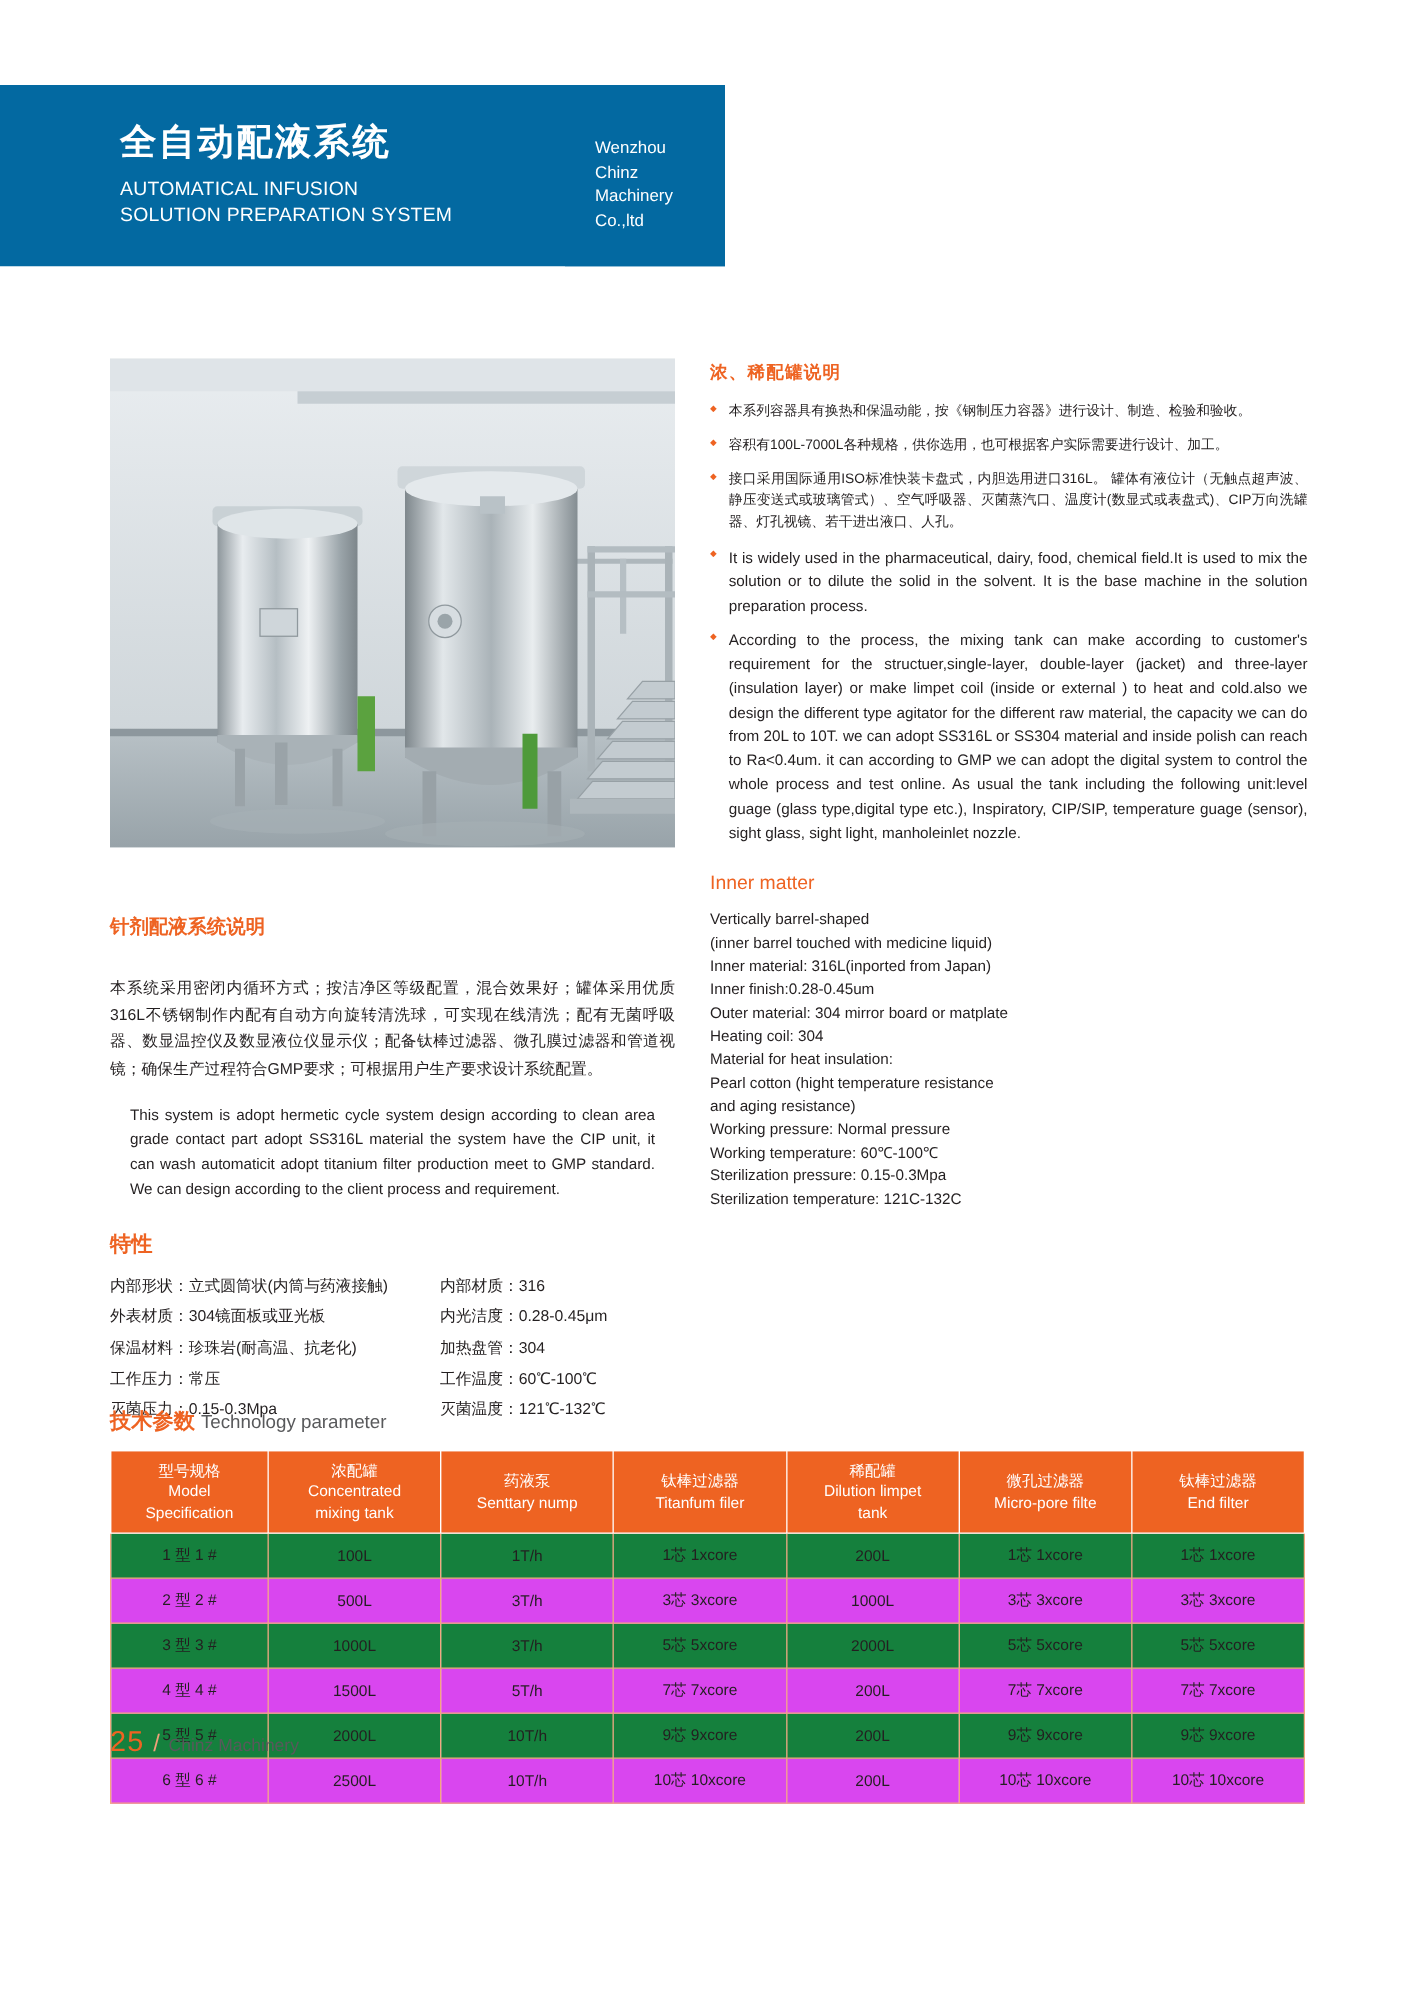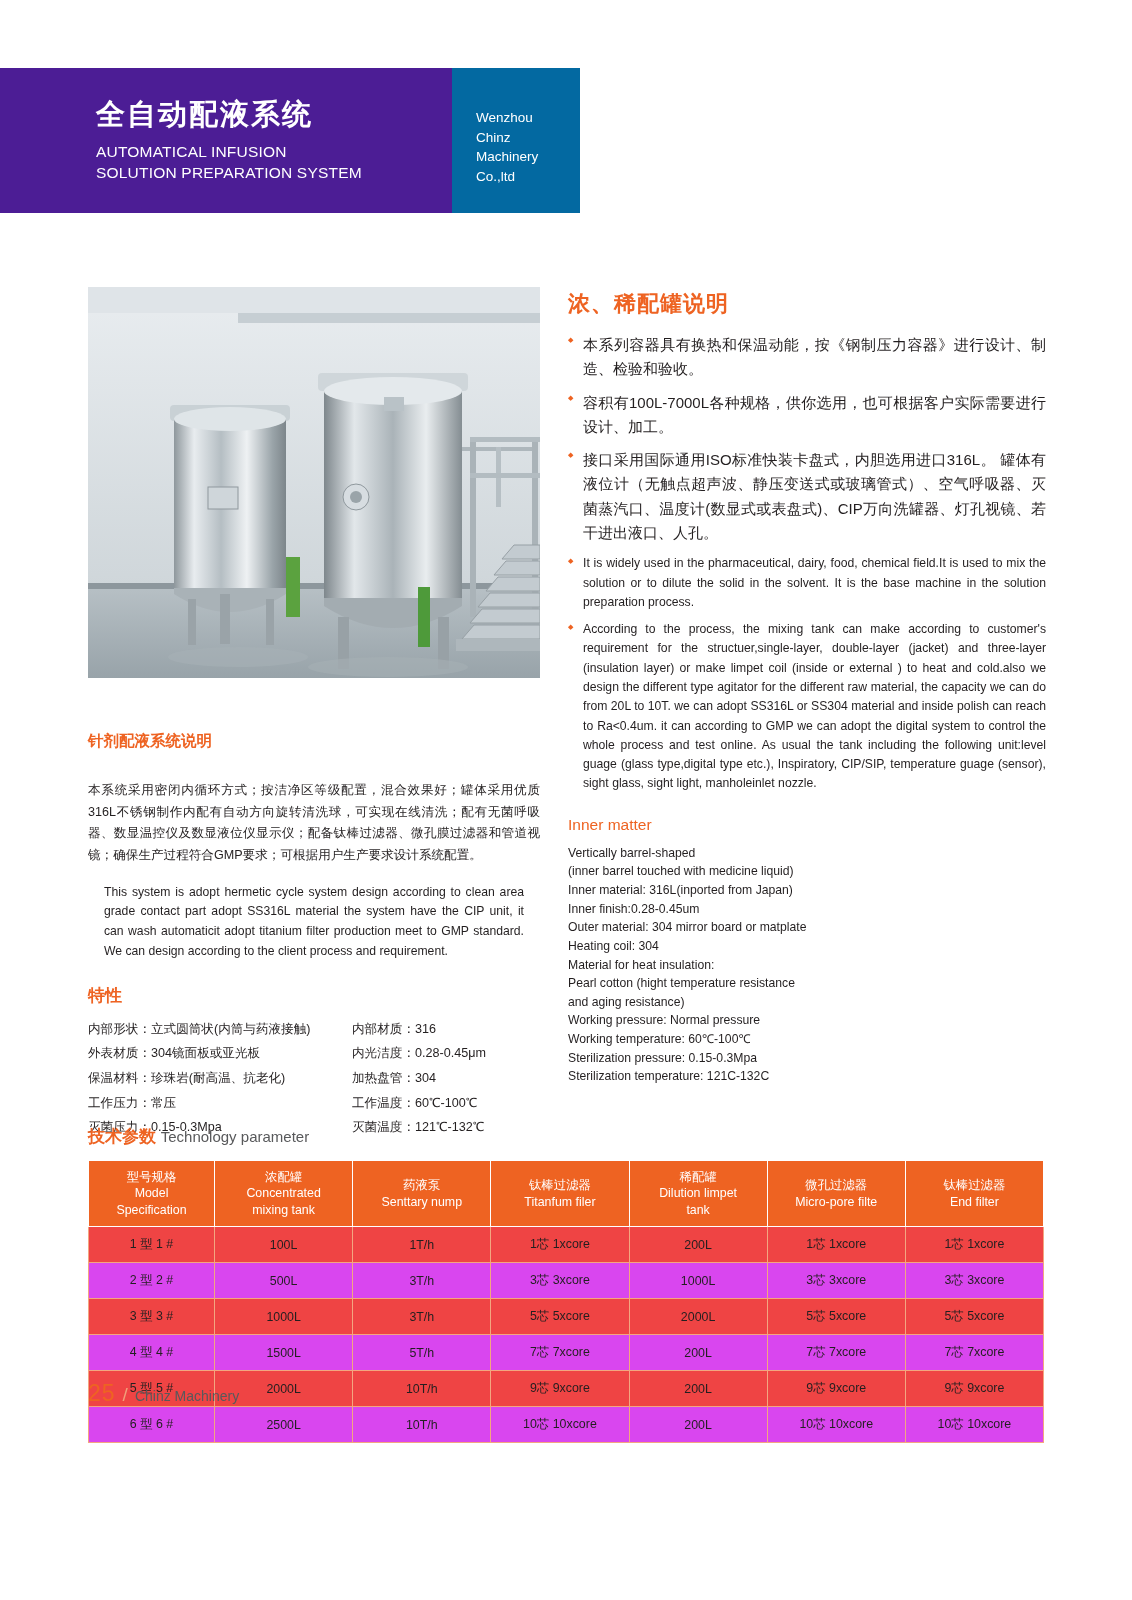--- a/index.html
+++ b/index.html
@@ -16,21 +16,21 @@
     overflow: hidden;
   }
 
   
   .header {
     position: absolute;
     left: 0;
     top: 68px;
     width: 580px;
     height: 145px;
-    background: #4c1d95;
+    background: #0369a1;
     display: flex;
     align-items: center;
   }
   .header-text {
     padding-left: 96px;
     color: #ffffff;
   }
   .header-cn {
     font-size: 29px;
     font-weight: bold;
@@ -71,35 +71,35 @@
 
   
   .right-col {
     position: absolute;
     left: 568px;
     top: 289px;
     width: 478px;
   }
   .sec-title-orange {
     color: #ee6322;
-    font-size: 22px;
+    font-size: 14px;
     font-weight: bold;
     letter-spacing: 1px;
     margin-bottom: 14px;
   }
   ul.bullets {
     list-style: none;
     margin: 0;
     padding: 0;
   }
   ul.bullets li {
     position: relative;
     padding-left: 15px;
     margin-bottom: 9px;
-    font-size: 15px;
+    font-size: 11px;
     line-height: 1.62;
     text-align: justify;
     color: #231f20;
   }
   ul.bullets li:before {
     content: "◆";
     position: absolute;
     left: 0;
     top: 1px;
     font-size: 7px;
@@ -197,21 +197,21 @@
     line-height: 1.32;
     width: 13.7%;
   }
   table.params th:first-child { width: 12.5%; }
   table.params td {
     border: 1px solid #f3a680;
     text-align: center;
     padding: 9px 2px;
     color: #231f20;
   }
-  table.params tr.odd td { background: #ef4444; text-align: center; }
+  table.params tr.odd td { background: #15803d; text-align: center; }
   table.params tr.even td { background: #d946ef; }
 
   
   .footer {
     position: absolute;
     left: 88px;
     top: 1380px;
     display: flex;
     align-items: baseline;
     color: #ee6322;

